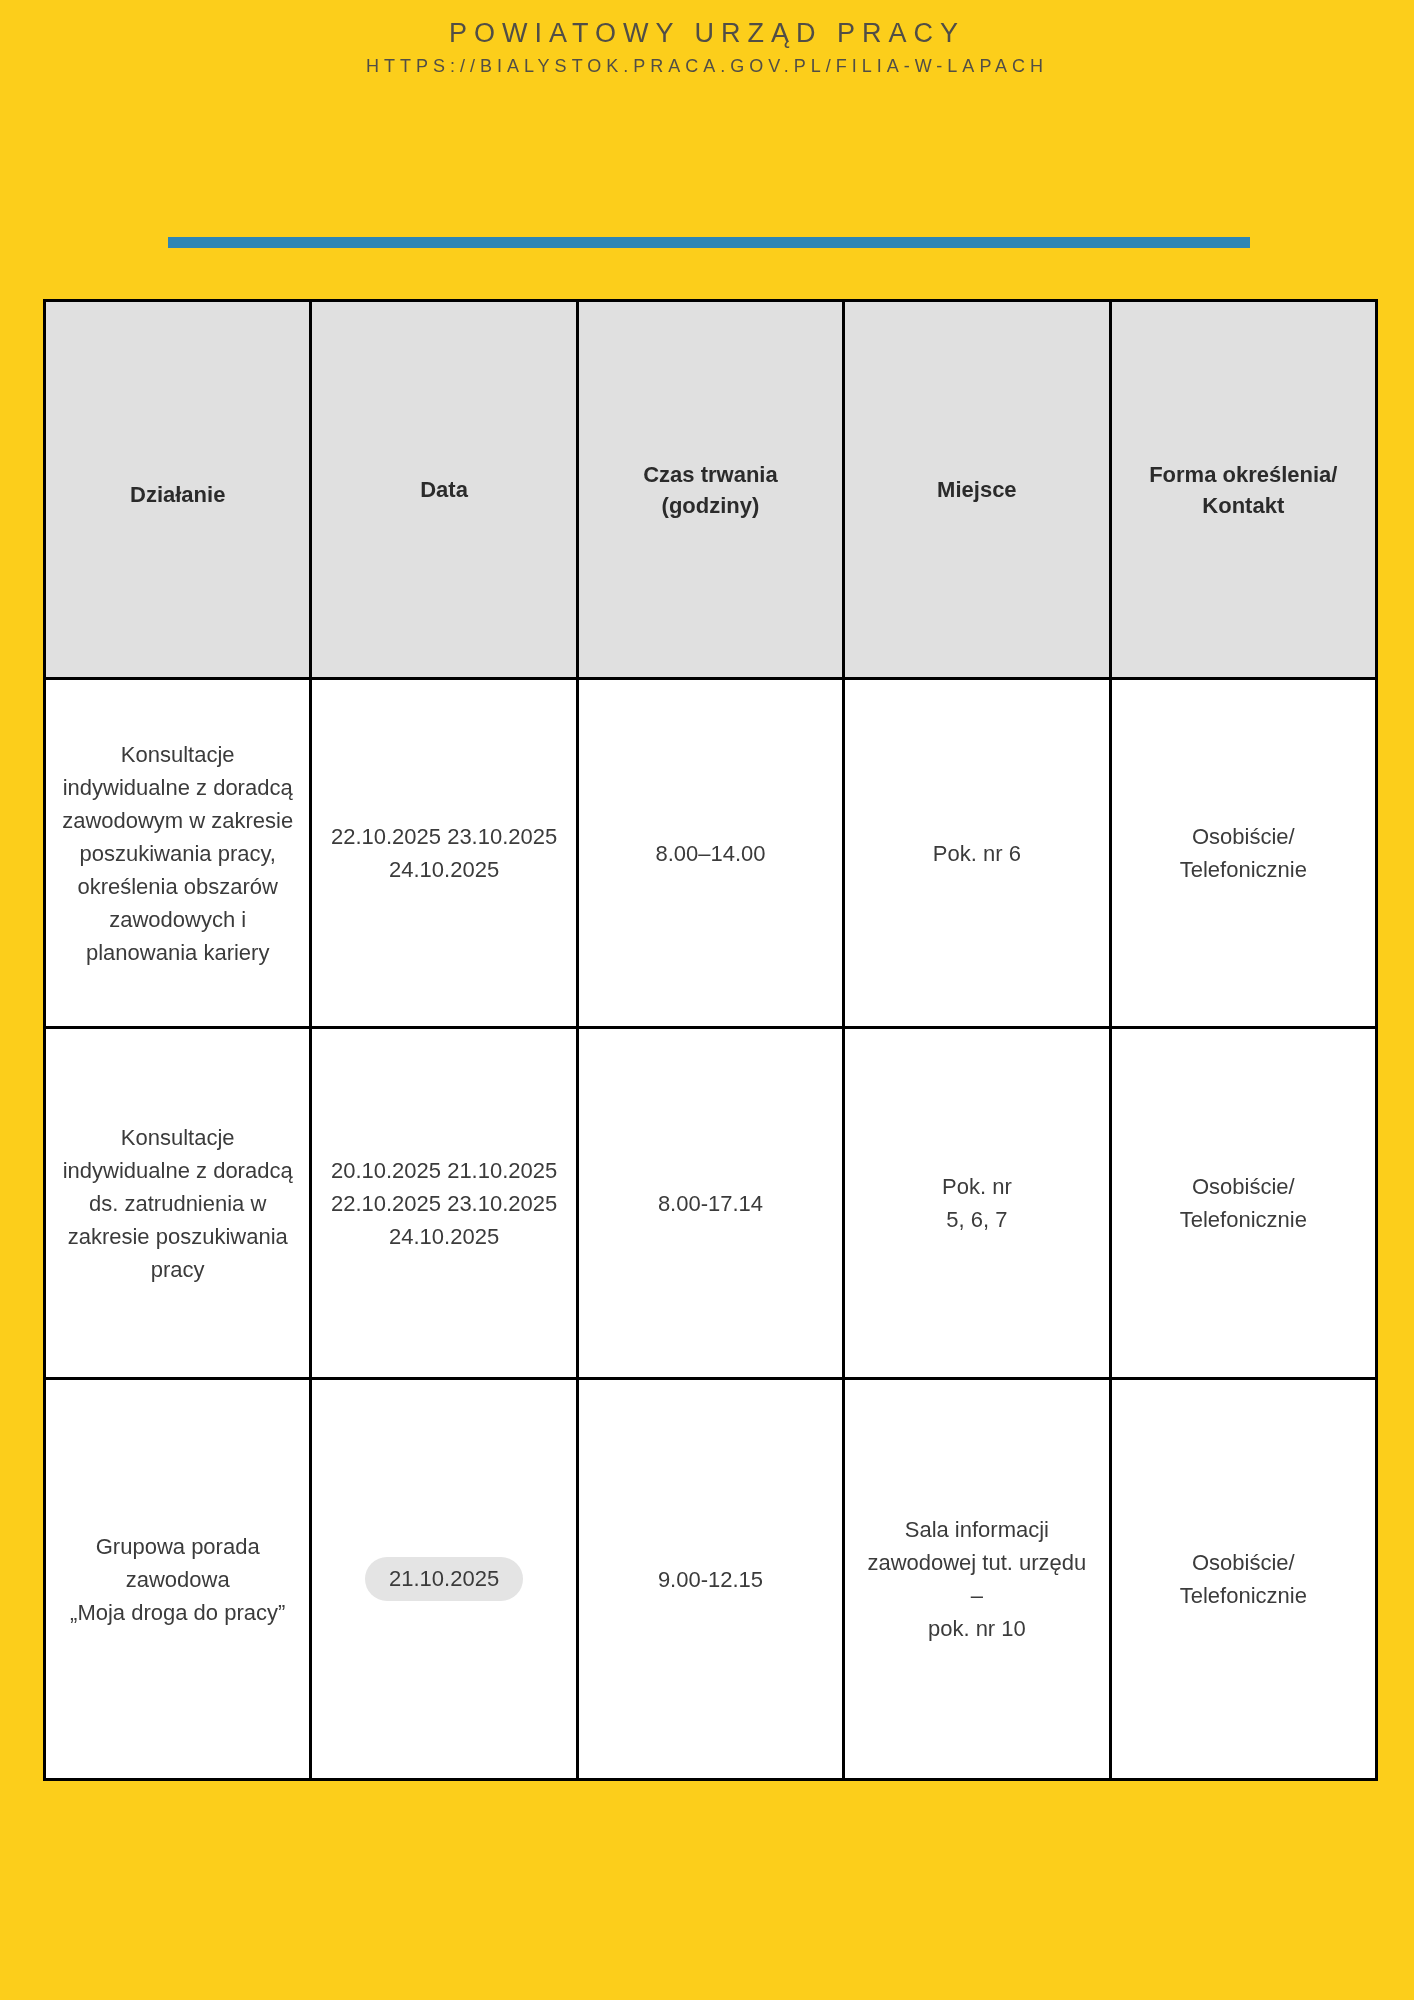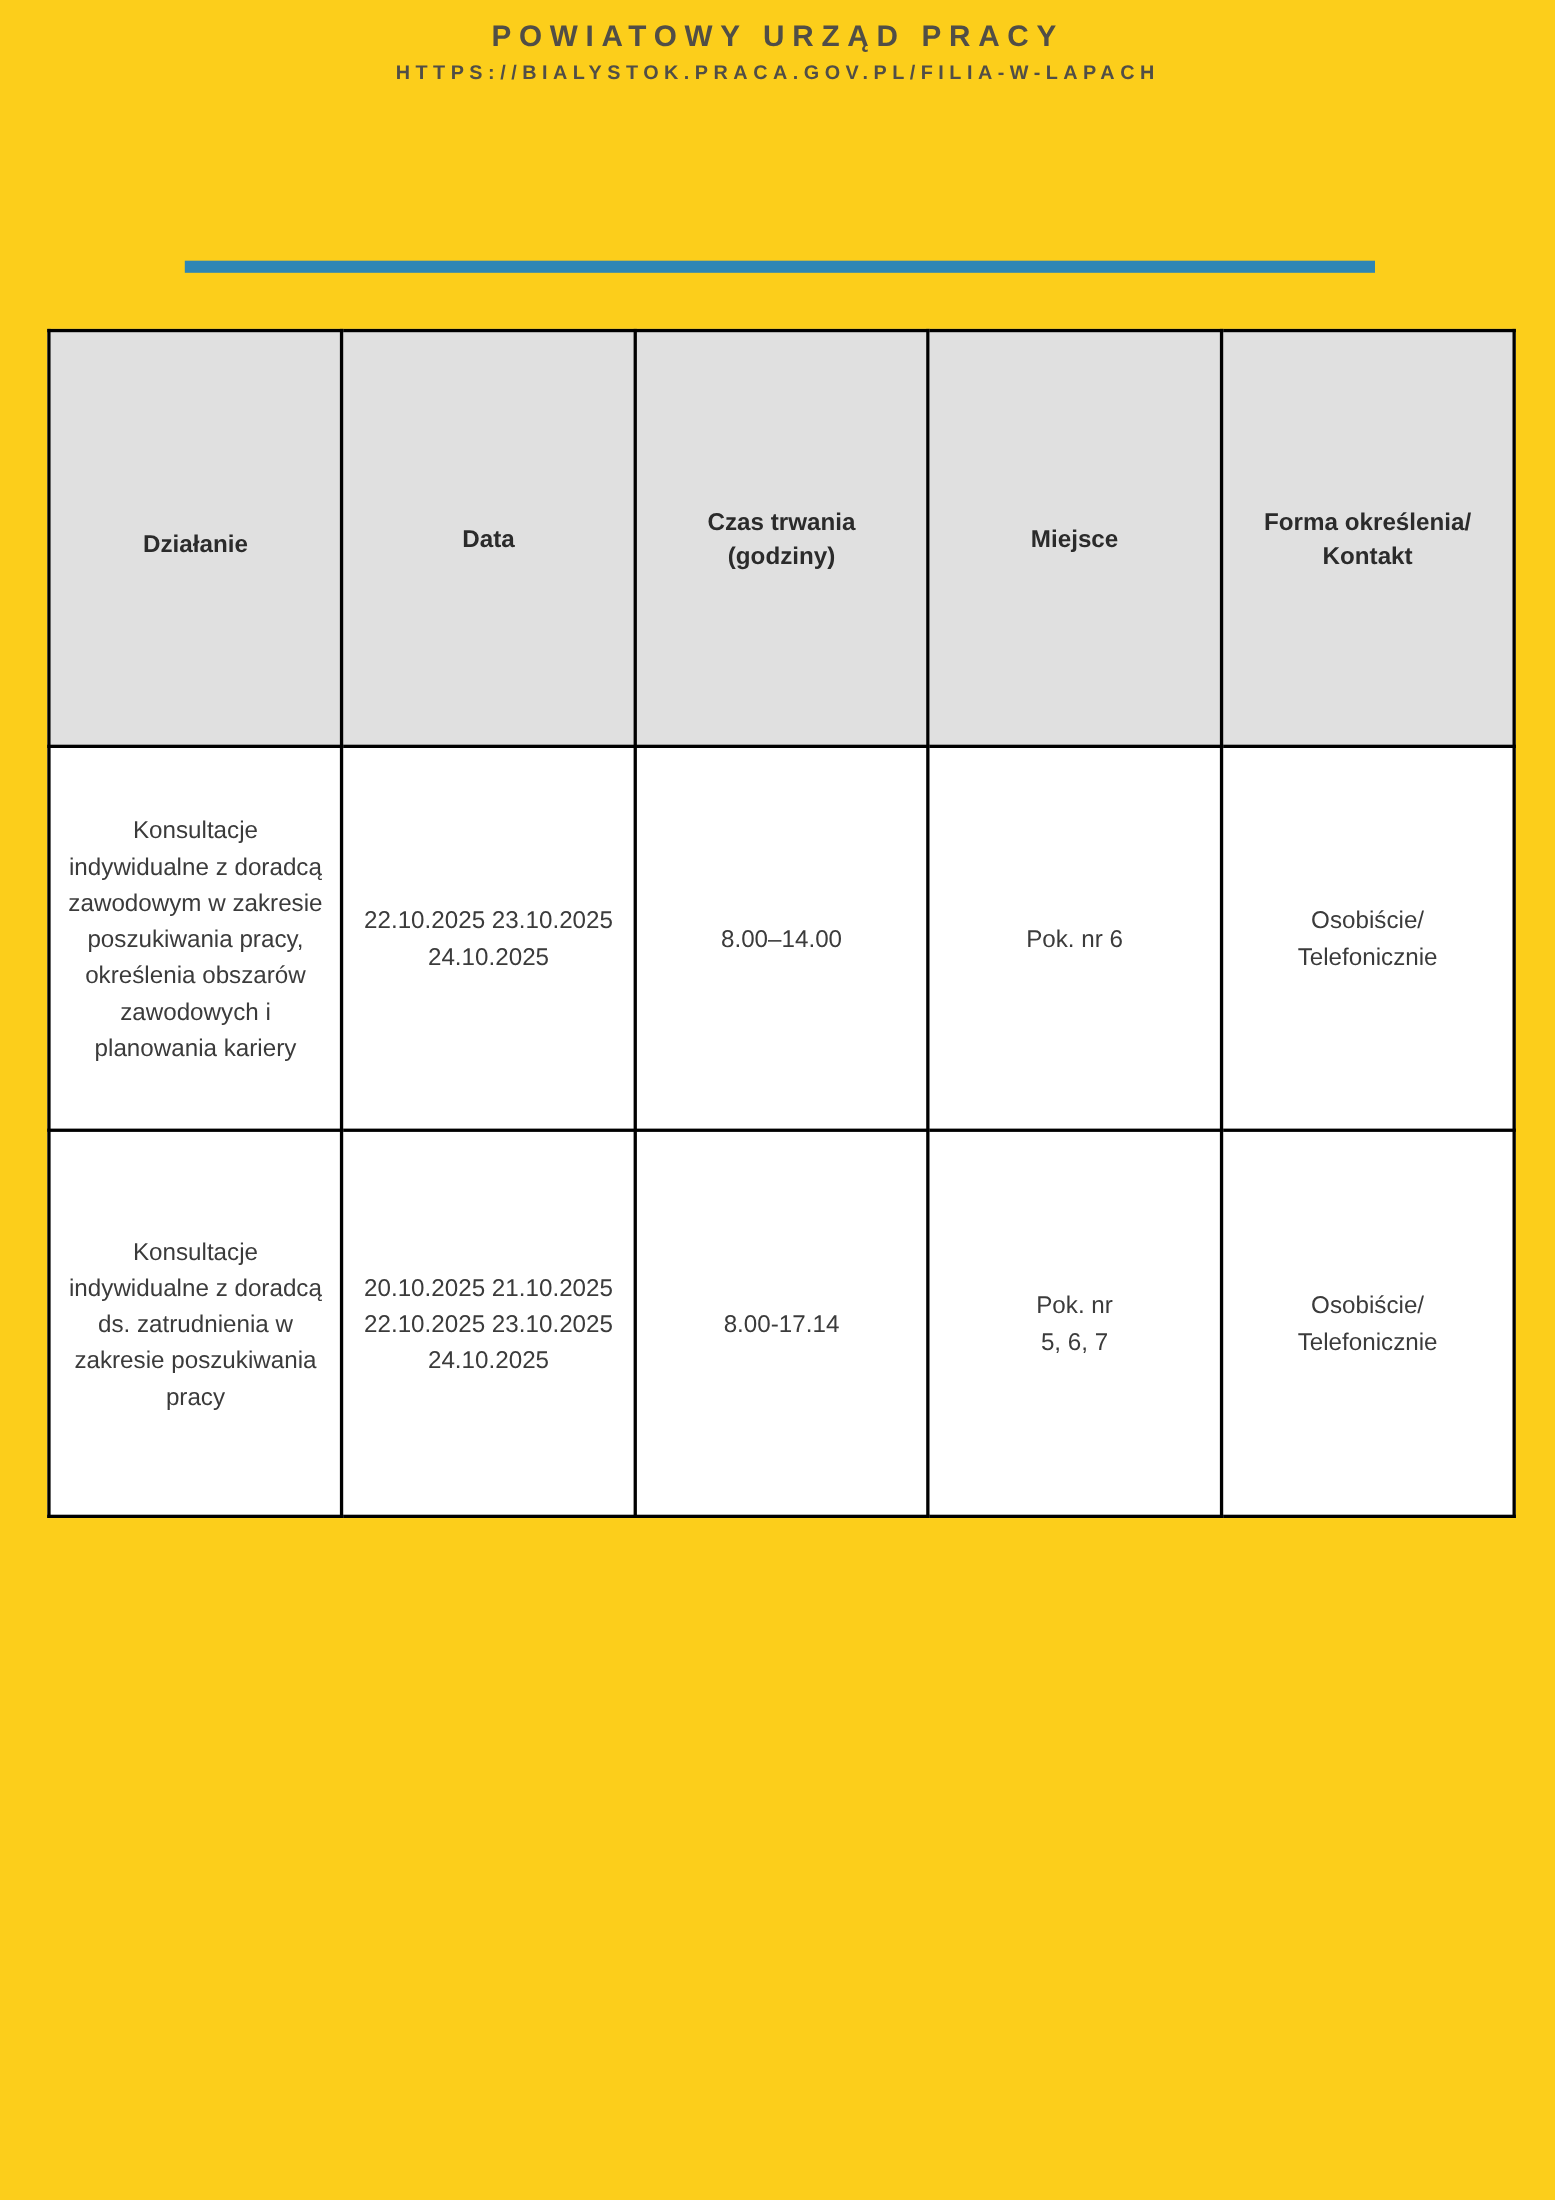--- a/index.html
+++ b/index.html
@@ -21,21 +21,21 @@
     font-family: "Liberation Sans", sans-serif;
     overflow: hidden;
   }
   .site-header {
     position: absolute;
     top: 17px;
     left: 0;
     width: 100%;
     text-align: center;
     color: var(--c-title);
-    font-weight: bold;
+    font-weight: normal;
   }
   .site-header .line {
     line-height: 33px;
     white-space: nowrap;
   }
   .line-1, .line-2 { font-size: 27px; letter-spacing: 7px; }
   .line-3 { font-size: 27px; letter-spacing: 7px; }
   .line-4 { font-size: 18px; letter-spacing: 5px; }
   .accent-bar {
     position: absolute;
@@ -142,14 +142,27 @@
 pracy</td>
       <td>20.10.2025 21.10.2025
 22.10.2025 23.10.2025
 24.10.2025</td>
       <td>8.00-17.14</td>
       <td>Pok. nr
 5, 6, 7</td>
       <td>Osobiście/
 Telefonicznie</td>
     </tr>
+    <tr class="row-3">
+      <td>Grupowa porada
+zawodowa
+„Moja droga do pracy”</td>
+      <td><span class="pill">21.10.2025</span></td>
+      <td>9.00-12.15</td>
+      <td>Sala informacji
+zawodowej tut. urzędu
+–
+pok. nr 10</td>
+      <td>Osobiście/
+Telefonicznie</td>
+    </tr>
   </tbody>
 </table>
 
 </body></html>

